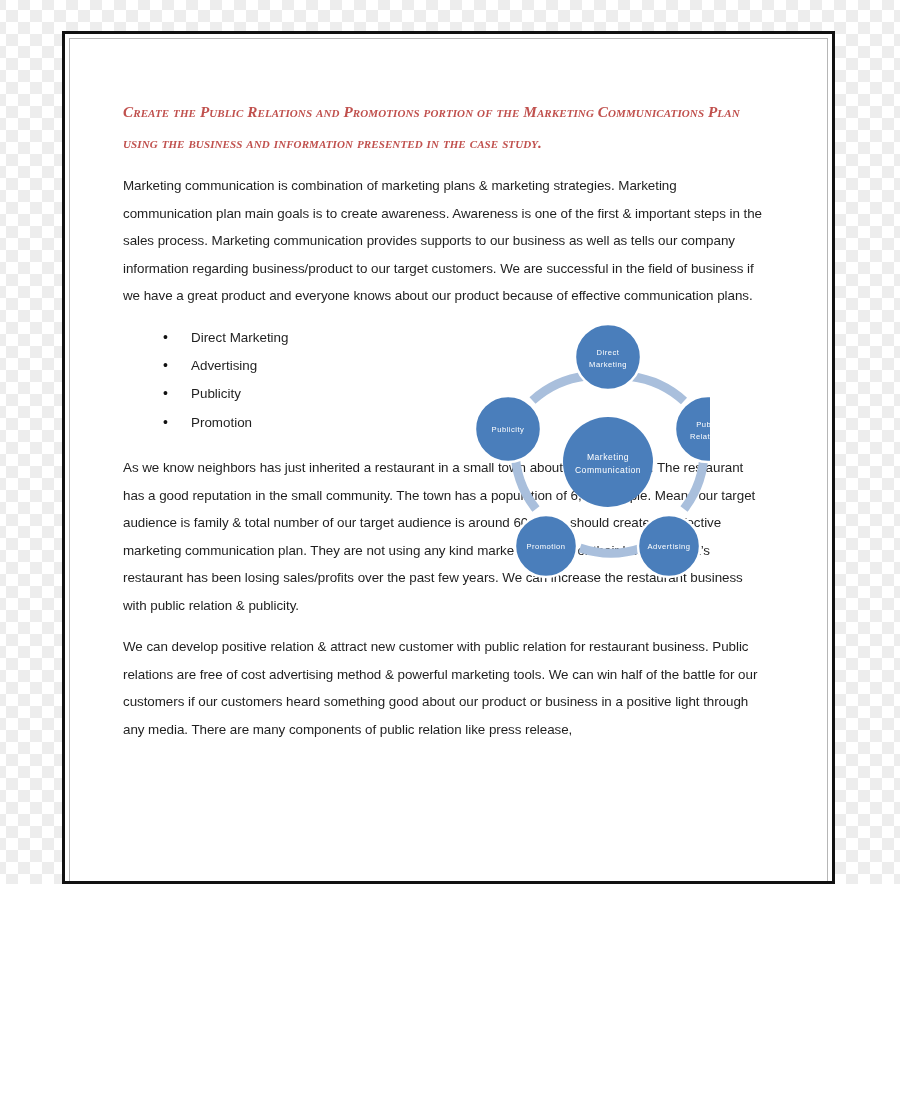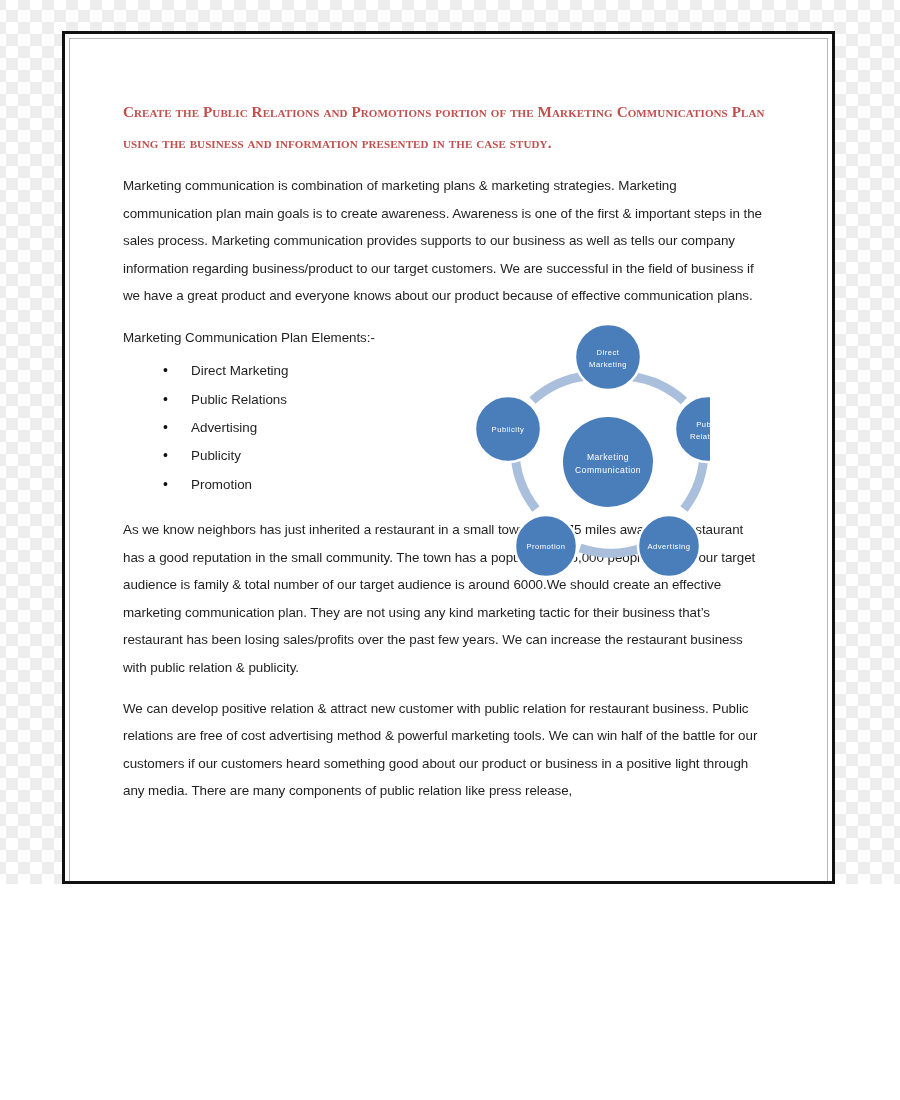--- a/index.html
+++ b/index.html
@@ -50,20 +50,21 @@
   #content {
     position: absolute;
     left: 58px;
     top: 62px;
     width: 652px;
     font-family: "Liberation Sans", sans-serif;
     color: #1b1b1b;
   }
   .doc-heading {
     font-family: "Liberation Serif", serif;
+    font-style: italic;
     font-variant: small-caps;
     font-weight: bold;
     font-size: 15.2px;
     letter-spacing: 0.1px;
     line-height: 2.05;
     color: #C0504D;
     margin: 0 0 14px 0;
     width: 645px;
   }
   .para {
@@ -125,25 +126,23 @@
 
   <div id="page">
     <div id="page-inner"></div>
 
     <div id="content">
 
       <p class="doc-heading">Create the Public Relations and Promotions portion of the Marketing Communications Plan using the business and information presented in the case study.</p>
 
       <p class="para">Marketing communication is combination of marketing plans &amp; marketing strategies. Marketing communication plan main goals is to create awareness. Awareness is one of the first &amp; important steps in the sales process. Marketing communication provides supports to our business as well as tells our company information regarding business/product to our target customers. We are successful in the field of business if we have a great product and everyone knows about our product because of effective communication plans.</p>
 
-      <p class="para tight">Marketing Communication Plan Elements:-</p>
 
       <ul class="bullets">
         <li>Direct Marketing</li>
-        <li>Public Relations</li>
         <li>Advertising</li>
         <li>Publicity</li>
         <li>Promotion</li>
       </ul>
 
       <p class="para">As we know neighbors has just inherited a restaurant in a small town about 75 miles away. The restaurant has a good reputation in the small community.  The town has a population of 6,000 people. Means our target audience is family &amp; total number of our target audience is around 6000.We should create an effective marketing communication plan. They are not using any kind marketing tactic for their business that’s restaurant has been losing sales/profits over the past few years. We can increase the restaurant business with public relation &amp; publicity.</p>
 
       <p class="para">We can develop positive relation &amp; attract new customer with public relation for restaurant business. Public relations are free of cost advertising method &amp; powerful marketing tools. We can win half of the battle for our customers if our customers heard something good about our product or business in a positive light through any media. There are many components of public relation like press release,</p>
     </div>
 

